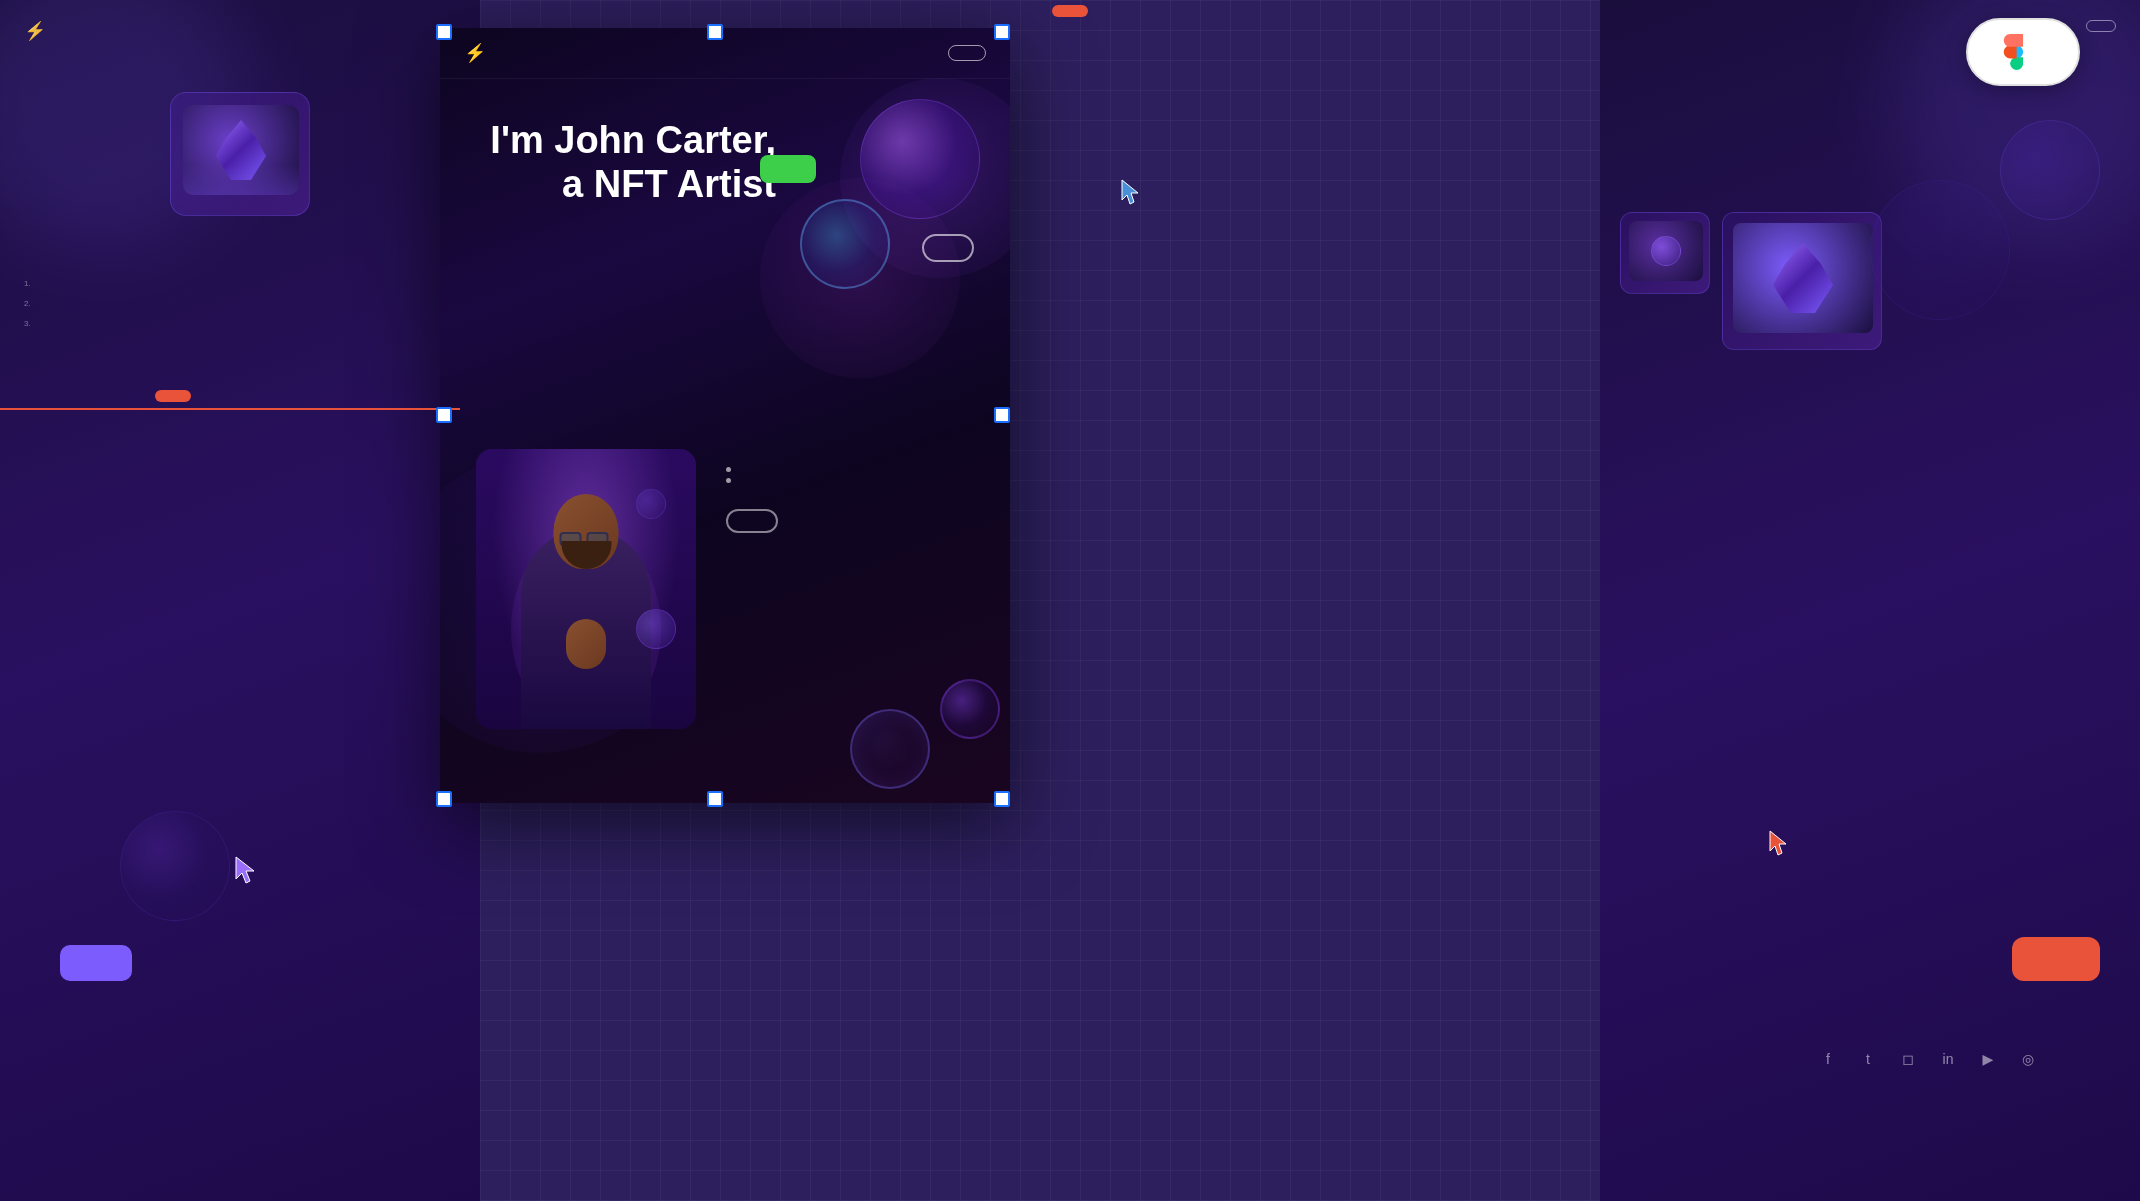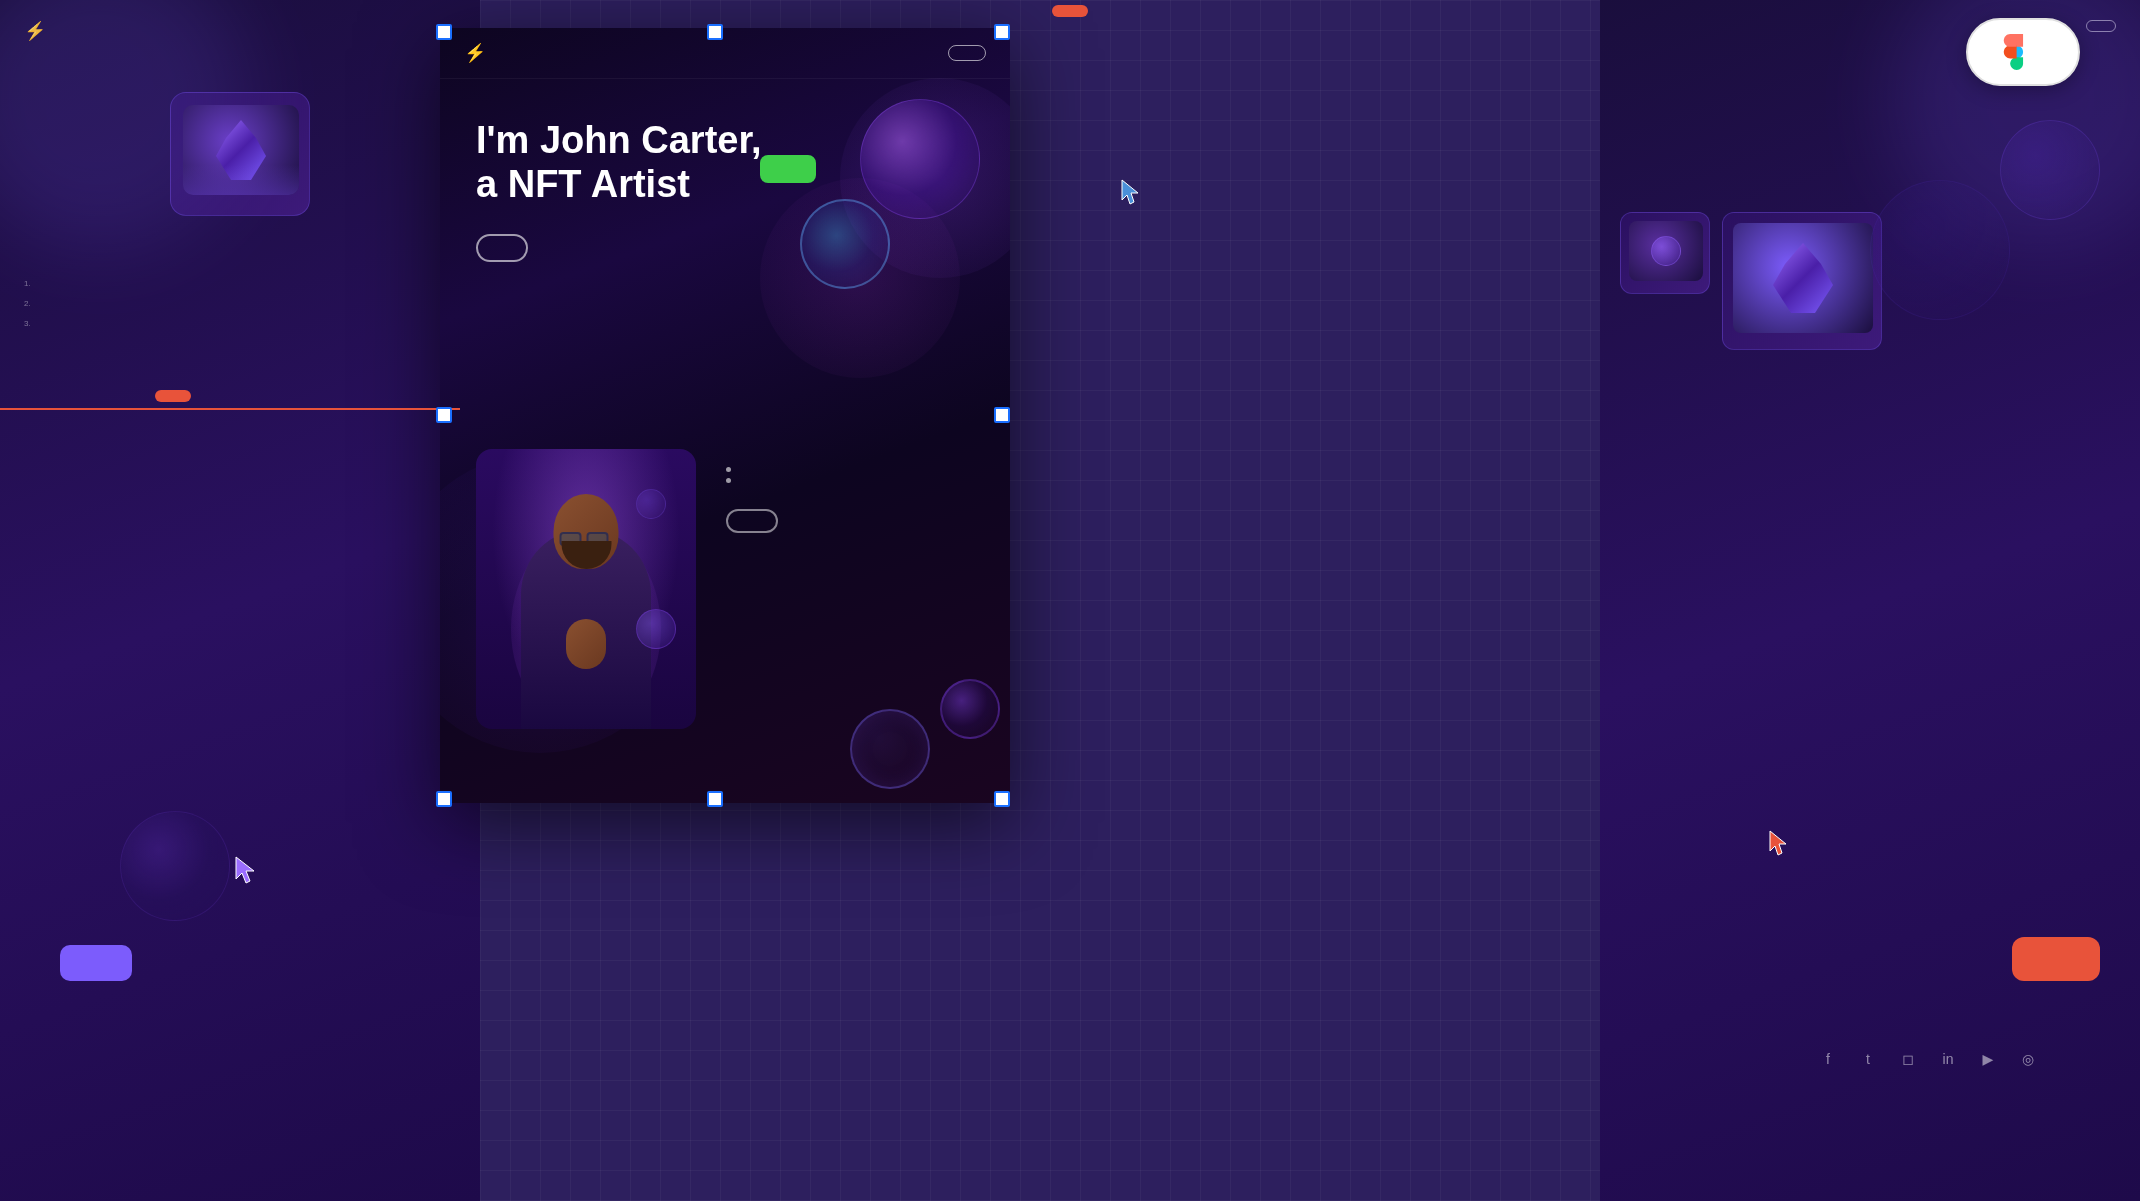--- a/index.html
+++ b/index.html
@@ -377,20 +377,21 @@
       padding: 7px 18px;
       border-radius: 20px;
       cursor: pointer;
     }
 
     
     .hero-section {
       padding: 40px 36px 30px;
       position: relative;
       min-height: 340px;
+      text-align: right;
     }
     .hero-title {
       font-size: 38px;
       font-weight: 800;
       color: white;
       line-height: 1.15;
       max-width: 300px;
       margin-bottom: 18px;
     }
     .hero-desc {

